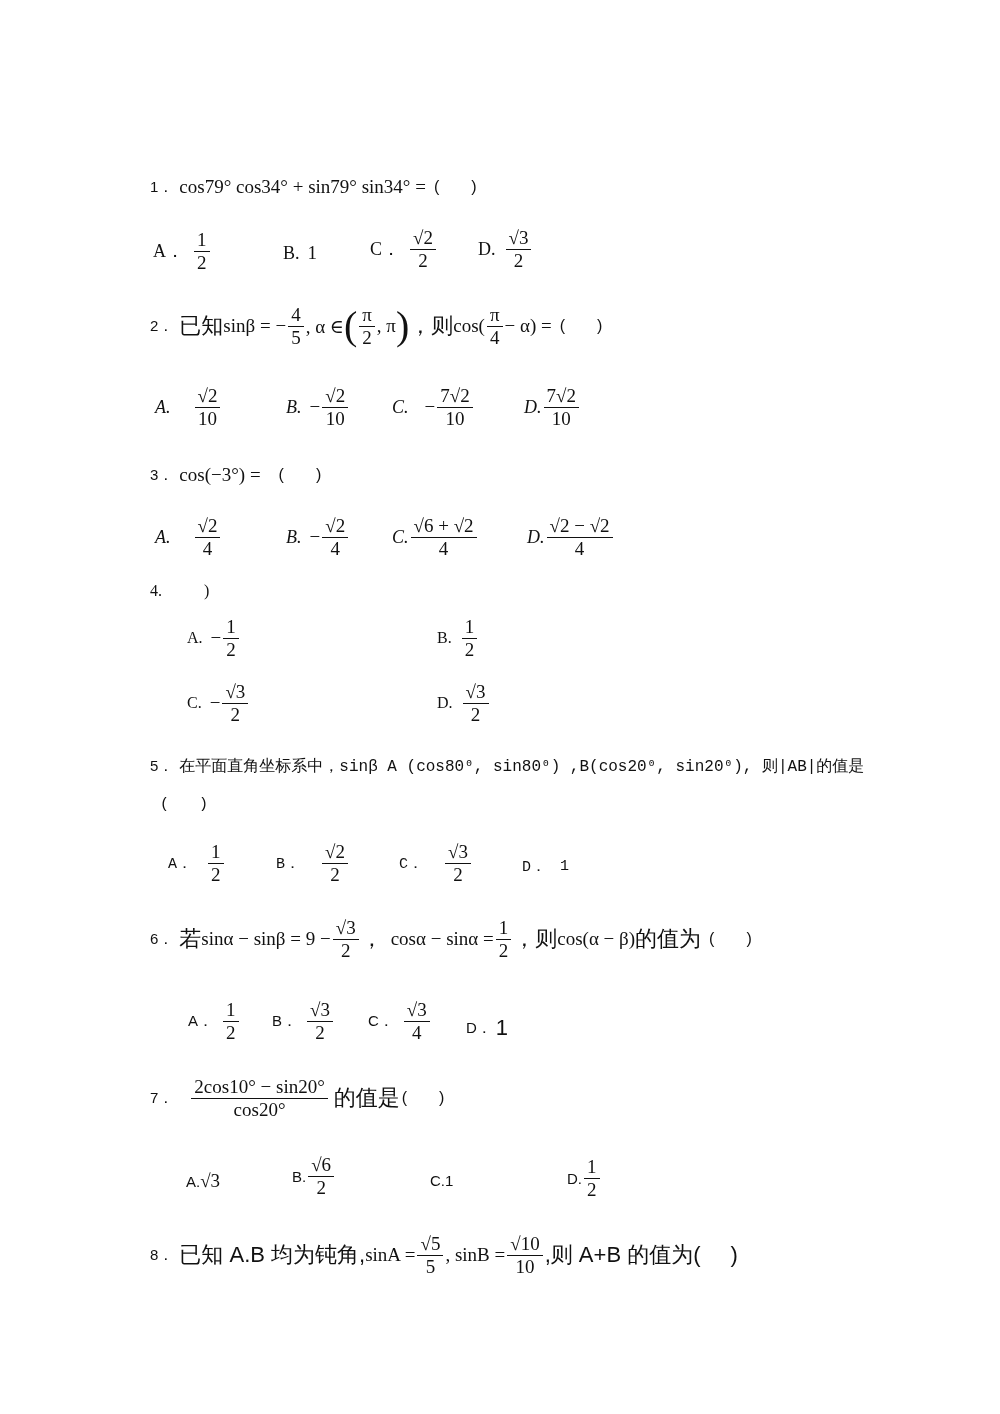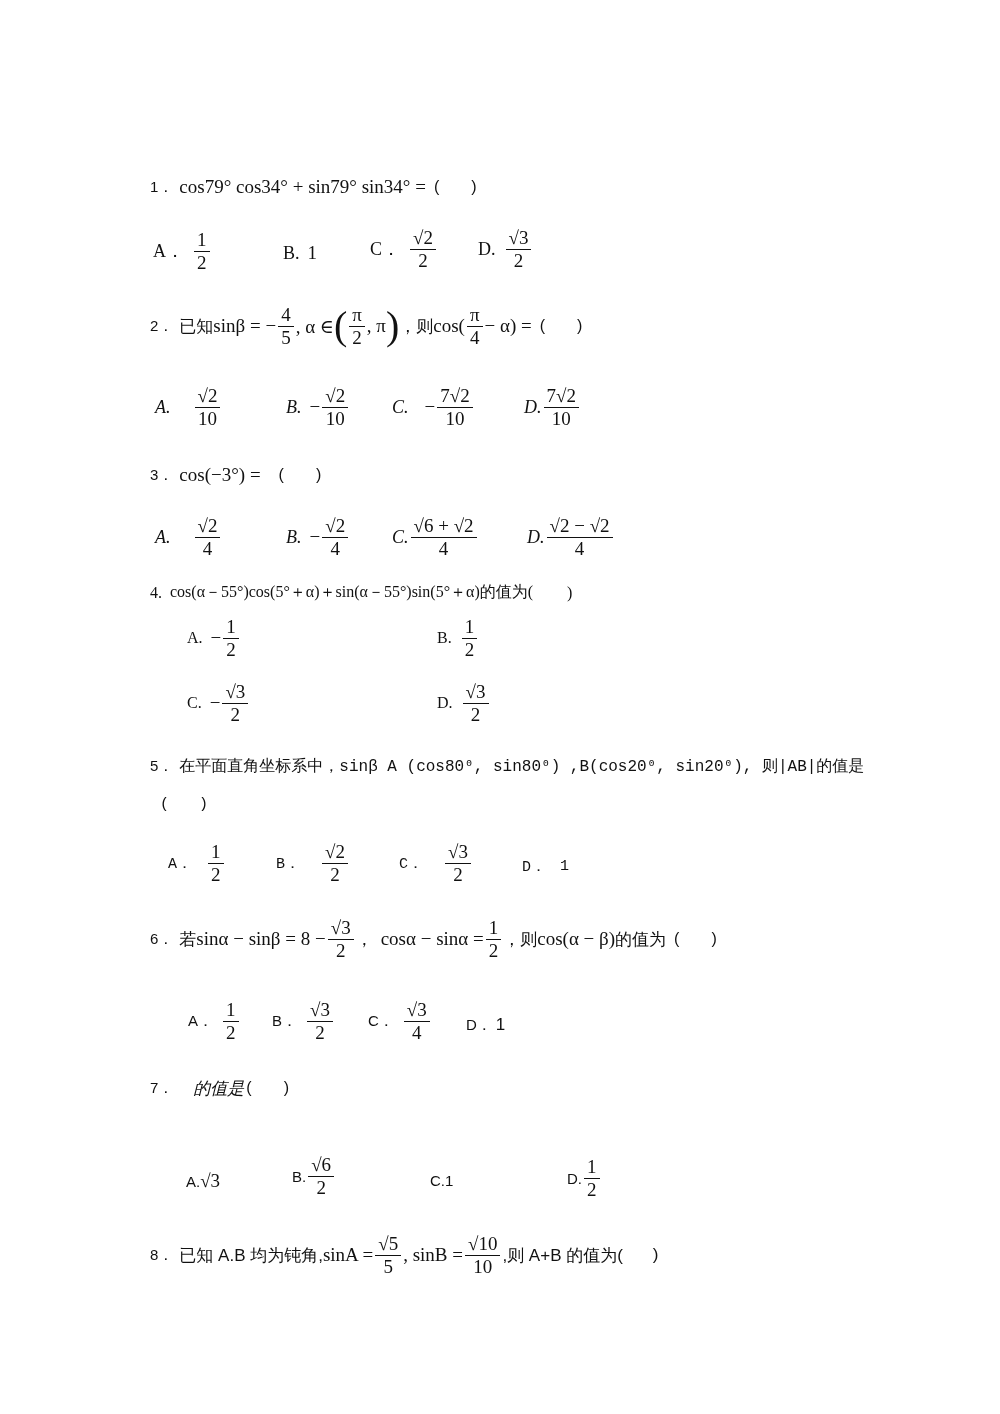--- a/index.html
+++ b/index.html
@@ -1,19 +1,19 @@
 <!DOCTYPE html>
 <html><head>
 <meta charset="utf-8">
 <style>
   html, body { margin:0; padding:0; background:#ffffff; }
   body { width:1000px; height:1414px; position:relative; overflow:hidden;
          font-family:"Liberation Serif", "DejaVu Serif", serif; color:#111; }
   .row { position:absolute; display:flex; align-items:center; white-space:nowrap; font-size:17px; }
-  .sans { font-family:"Liberation Sans", "DejaVu Sans", sans-serif; font-size:17px; }
+  .sans { font-family:"Liberation Sans", "DejaVu Sans", sans-serif; font-size:22px; }
   .num { font-family:"Liberation Sans", "DejaVu Sans", sans-serif; font-size:15px; margin-right:6px; }
   .m { font-family:"Liberation Serif", "DejaVu Serif", serif; font-size:19px; }
   .it { font-style:italic; }
   .frac { display:inline-flex; flex-direction:column; align-items:center; vertical-align:middle; margin:0 2px; line-height:1.05; font-family:"Liberation Serif","DejaVu Serif",serif; font-size:19px; }
   .frac .n { border-bottom:1.2px solid #111; padding:0 3px 1px; }
   .frac .d { padding:1px 3px 0; }
   .opt { position:absolute; display:flex; align-items:center; white-space:nowrap; }
   .lbl { margin-right:8px; font-size:18px; }
   .paren { font-family:"Liberation Sans","DejaVu Sans",sans-serif; font-size:16px; margin-left:8px; word-spacing:28px; }
   .bigp { font-size:40px; font-weight:lighter; line-height:1; }
@@ -139,21 +139,20 @@
 <div class="opt it" style="left:527px; top:516px;">
   <span class="lbl m" style="margin-right:0;">D.</span>
   <span class="frac" style="font-style:normal;">
       <span class="n">√2 − √2</span>
       <span class="d">4</span>
     </span>
 </div>
 
 <div class="row" style="left:150px; top:582px; font-size:16px;">
   <span style="margin-right:8px;">4.</span>
-  <span>cos(α－55°)cos(5°＋α)＋sin(α－55°)sin(5°＋α)的值为(</span>
   <span style="margin-left:34px;">)</span>
 </div>
 <div class="opt" style="left:187px; top:617px;">
   <span class="lbl" style="font-size:16px;">A.</span>
   <span class="m">−</span>
   <span class="frac">
       <span class="n">1</span>
       <span class="d">2</span>
     </span>
 </div>
@@ -209,21 +208,21 @@
     </span>
 </div>
 <div class="opt" style="left:522px; top:857px;">
   <span class="lbl mono" style="margin-right:14px;">D．</span>
   <span class="mono">1</span>
 </div>
 
 <div class="row" style="left:150px; top:918px;">
   <span class="num">6．</span>
   <span class="sans">若</span>
-  <span class="m">sinα − sinβ = 8 −</span>
+  <span class="m">sinα − sinβ = 9 −</span>
   <span class="frac">
       <span class="n">√3</span>
       <span class="d">2</span>
     </span>
   <span class="sans" style="margin-right:8px;">，</span>
   <span class="m">cosα − sinα =</span>
   <span class="frac">
       <span class="n">1</span>
       <span class="d">2</span>
     </span>
@@ -253,21 +252,25 @@
       <span class="d">4</span>
     </span>
 </div>
 <div class="opt" style="left:466px; top:1015px;">
   <span class="lbl sans" style="font-size:15px; margin-right:4px;">D．</span>
   <span class="sans">1</span>
 </div>
 
 <div class="row" style="left:150px; top:1077px;">
   <span class="num" style="margin-right:16px;">7．</span>
-  <span class="sans" style="margin-left:4px;font-style:italic;">的值是</span>
+  <span class="frac">
+      <span class="n">2cos10° − sin20°</span>
+      <span class="d">cos20°</span>
+    </span>
+  <span class="sans" style="margin-left:4px;">的值是</span>
   <span class="paren" style="margin-left:2px;">(　　)</span>
 </div>
 <div class="opt" style="left:186px; top:1170px;">
   <span class="sans" style="font-size:15px;">A.</span>
   <span class="m">√3</span>
 </div>
 <div class="opt" style="left:292px; top:1155px;">
   <span class="sans" style="font-size:15px;">B.</span>
   <span class="frac">
       <span class="n">√6</span>

